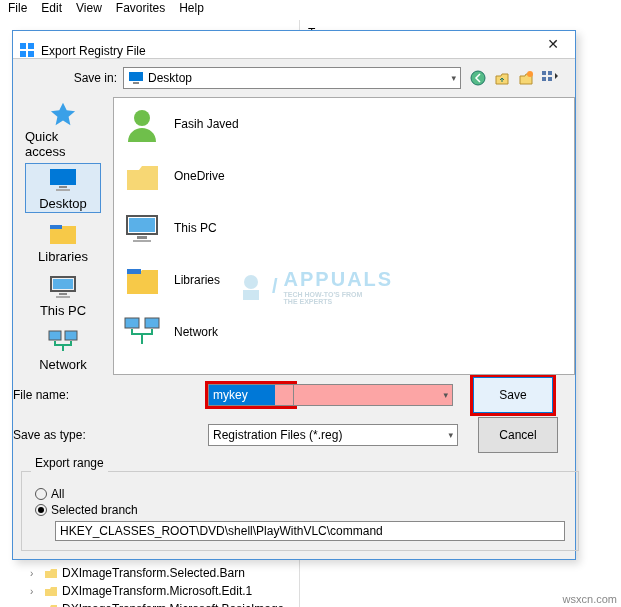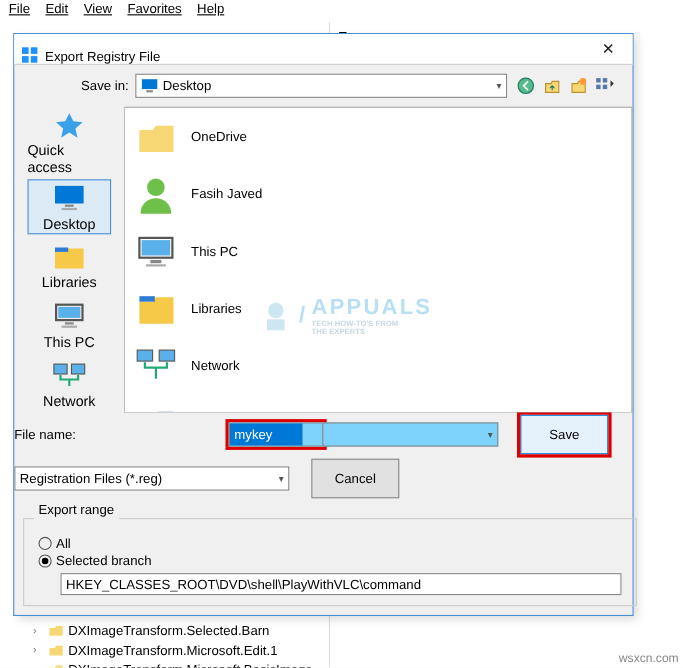--- a/index.html
+++ b/index.html
@@ -12,21 +12,20 @@
     height: 607px;
     overflow: hidden;
     position: relative;
   }
   .menubar {
     display: flex;
     gap: 14px;
     padding: 1px 8px 3px 8px;
     font-size: 12px;
     color: #000;
-    text-decoration: underline;
   }
   .menubar span { cursor: default; }
 
   .bg-cols {
     position: absolute;
     top: 20px; left: 0; right: 0; bottom: 0;
     background: #fff;
     display: flex;
   }
   .bg-left { width: 300px; border-right: 1px solid #ddd; }
@@ -149,21 +148,21 @@
   .bottomform {
     padding: 2px 8px 6px 0;
   }
   .formrow {
     display: flex; align-items: center;
     margin-bottom: 4px;
   }
   .formrow .flbl { width: 195px; text-align: left; padding-right: 4px; font-size: 12px; }
   .formrow .finp {
     width: 250px; height: 22px;
-    border: 1px solid #888; background:#7dd3fc;
+    border: 1px solid #888; background:#fca5a5;
     display:flex;align-items:center;
     font-size:12px;
     position:relative;
   }
   .finp input {
     border:none;outline:none;width:100%;height:100%;
     padding:0 4px;font-size:12px;font-family:inherit;
   }
   .finp.selblue input { background:#0078d7;color:#fff; }
   .finp.selblue { padding-right:18px; }
@@ -334,33 +333,33 @@
             <path d="M8 14v4h16v-4M16 18v6" stroke="#2a7" stroke-width="2" fill="none"></path>
           </svg>
         <span>Network</span>
       </div>
     </div>
 
     <div class="filelist">
       <div class="fileitem">
         <span class="fileicon">
             <svg viewBox="0 0 40 40" width="40" height="40">
-              <path d="M5 14h12l3-4h16v24H5z" fill="#f7d774"></path>
-            </svg>
-          </span>
-        <span>OneDrive</span>
-      </div>
-      <div class="fileitem">
-        <span class="fileicon">
-            <svg viewBox="0 0 40 40" width="40" height="40">
               <circle cx="20" cy="14" r="8" fill="#6fbf4b"></circle>
               <path d="M6 38c0-9 7-14 14-14s14 5 14 14z" fill="#6fbf4b"></path>
             </svg>
           </span>
         <span>Fasih Javed</span>
+      </div>
+      <div class="fileitem">
+        <span class="fileicon">
+            <svg viewBox="0 0 40 40" width="40" height="40">
+              <path d="M5 14h12l3-4h16v24H5z" fill="#f7d774"></path>
+            </svg>
+          </span>
+        <span>OneDrive</span>
       </div>
       <div class="fileitem">
         <span class="fileicon">
             <svg viewBox="0 0 40 40" width="40" height="40">
               <rect x="5" y="8" width="30" height="18" fill="none" stroke="#555" stroke-width="2"></rect>
               <rect x="7" y="10" width="26" height="14" fill="#5ab0e8"></rect>
               <rect x="15" y="28" width="10" height="3" fill="#888"></rect>
               <rect x="11" y="32" width="18" height="2" fill="#aaa"></rect>
             </svg>
           </span>
@@ -416,20 +415,21 @@
         <span class="finp selblue" style="width:86px;">
           <input value="mykey" style="">
         </span>
       </span>
       <span class="finp" style="width:160px;margin-left:-1px;">
         <span class="chev2">▾</span>
       </span>
       <span class="fbtn primary redbox">Save</span>
     </div>
     <div class="formrow">
+      <span class="flbl">Save as type:</span>
       <span class="selectwide">
         <span>Registration Files (*.reg)</span>
         <span class="chev2">▾</span>
       </span>
       <span class="fbtn">Cancel</span>
     </div>
   </div>
 
   <fieldset class="exportgrp" style="border:1px solid #ccc;">
     <legend class="grptitle">Export range</legend>

